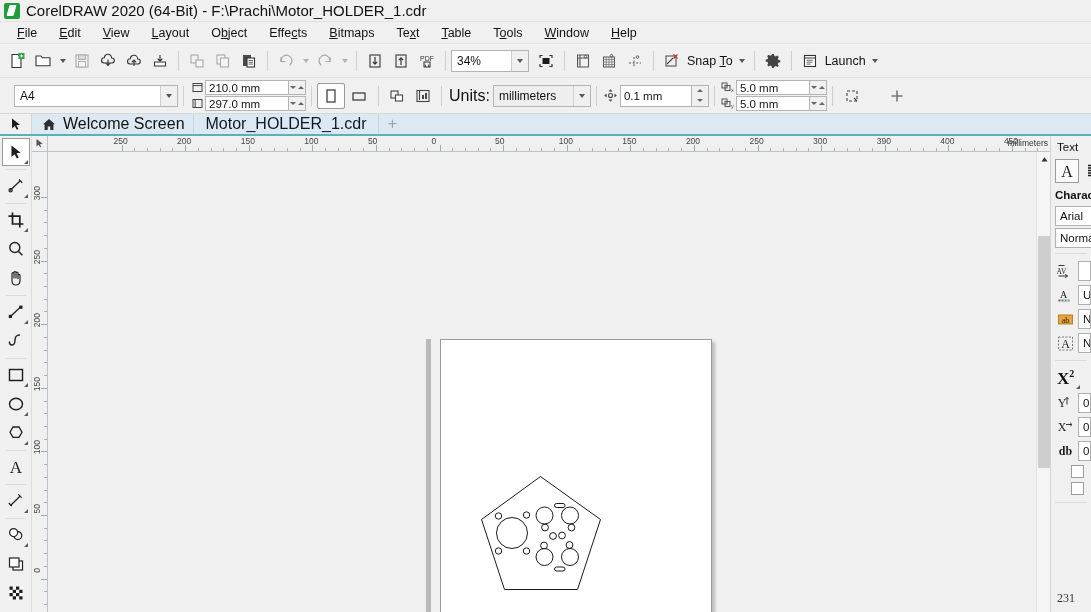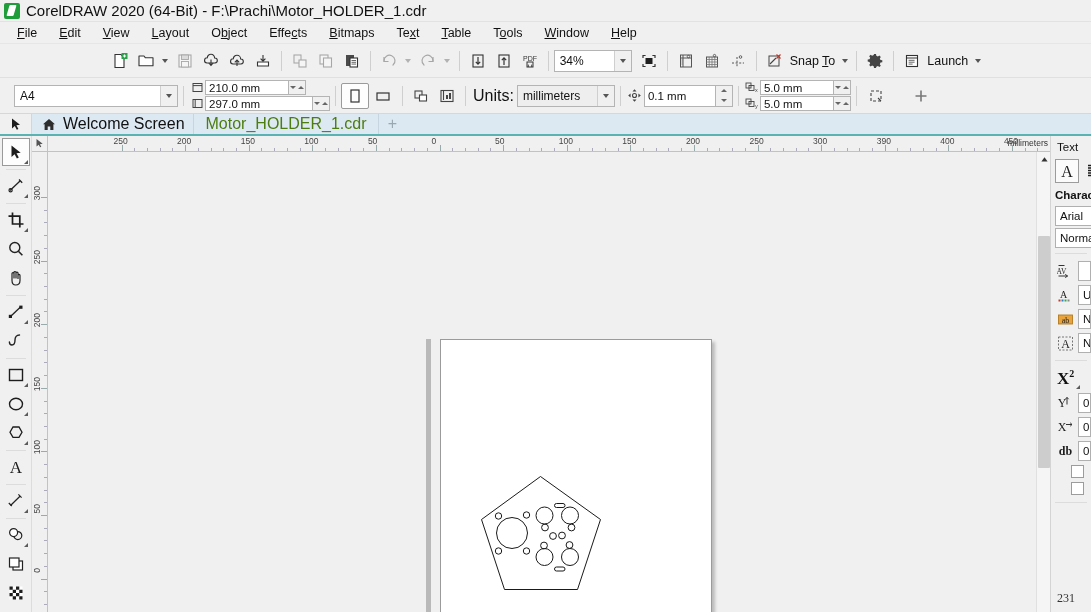--- a/index.html
+++ b/index.html
@@ -39,21 +39,21 @@
   }
   .menu-item {
     padding: 2px 11px; font-size: 12.5px; color: #111; cursor: default;
     white-space: nowrap;
   }
   .menu-item u { text-decoration: underline; }
 
   
   .toolbar {
     height: 34px; background: #f0f0f0; display: flex; align-items: center;
-    padding: 0 4px; border-bottom: 1px solid #e0e0e0; gap: 0px; justify-content: center;
+    padding: 0 4px; border-bottom: 1px solid #e0e0e0; gap: 0px;
   }
   .tb-btn {
     width: 26px; height: 26px; display: flex; align-items: center;
     justify-content: center; cursor: default; border: 1px solid transparent;
     border-radius: 2px; flex: none; position: relative;
   }
   .tb-btn.disabled { opacity: 0.38; }
   .tb-sep { width: 1px; height: 20px; background: #cfcfcf; margin: 0 5px; flex: none; }
   .tb-caret {
     width: 13px; height: 26px; display: flex; align-items: center;
@@ -106,21 +106,21 @@
   .tab-tool-slot {
     width: 32px; display:flex; align-items:center; justify-content:center;
     background: #f0f0f0; border-right: 1px solid #d5d5d5;
   }
   .tab {
     display: flex; align-items: center; padding: 0 12px; font-size: 16px;
     color: #111; cursor: default; background: #dce9f2; border-right: 1px solid #c6d6e0;
     white-space: nowrap;
   }
   .tab.home { padding: 0 8px 0 10px; }
-  .tab.active { color: #4d7c0f; background: #dce9f2; }
+  .tab.active { color: #0f172a; background: #dce9f2; }
   .tab-plus {
     width: 26px; display:flex; align-items:center; justify-content:center;
     color:#9aa8b2; font-size:16px; background:#dce9f2; cursor: default;
   }
 
   
   .main { position: absolute; left:0; right:0; top: 136px; bottom: 0; display: flex; }
 
   
   .toolbox {
@@ -444,21 +444,21 @@
             <span class="mini-up"></span>
           </span>
       </div>
       <div class="spin-row">
         <span class="spin-ico">
           <svg width="11" height="11" viewBox="0 0 11 11">
               <rect x="1" y="1.5" width="9" height="8" fill="none" stroke="#444" stroke-width="1"></rect>
               <path d="M3.2 1.5v8" stroke="#444" stroke-width="1"></path>
             </svg>
         </span>
-        <span class="spin-field" style="width:108px">297.0 mm</span>
+        <span class="spin-field" style="width:84px">297.0 mm</span>
         <span class="spin-btns">
             <span class="mini-dn"></span>
             <span class="mini-up"></span>
           </span>
       </div>
     </div>
     <div class="tb-sep"></div>
     <div class="tb-btn" style="width:28px;height:26px;border:1px solid #9a9a9a;background:#fdfdfd">
       <svg width="16" height="16" viewBox="0 0 16 16">
           <rect x="4" y="2" width="8" height="12" fill="none" stroke="#333" stroke-width="1.2"></rect>

